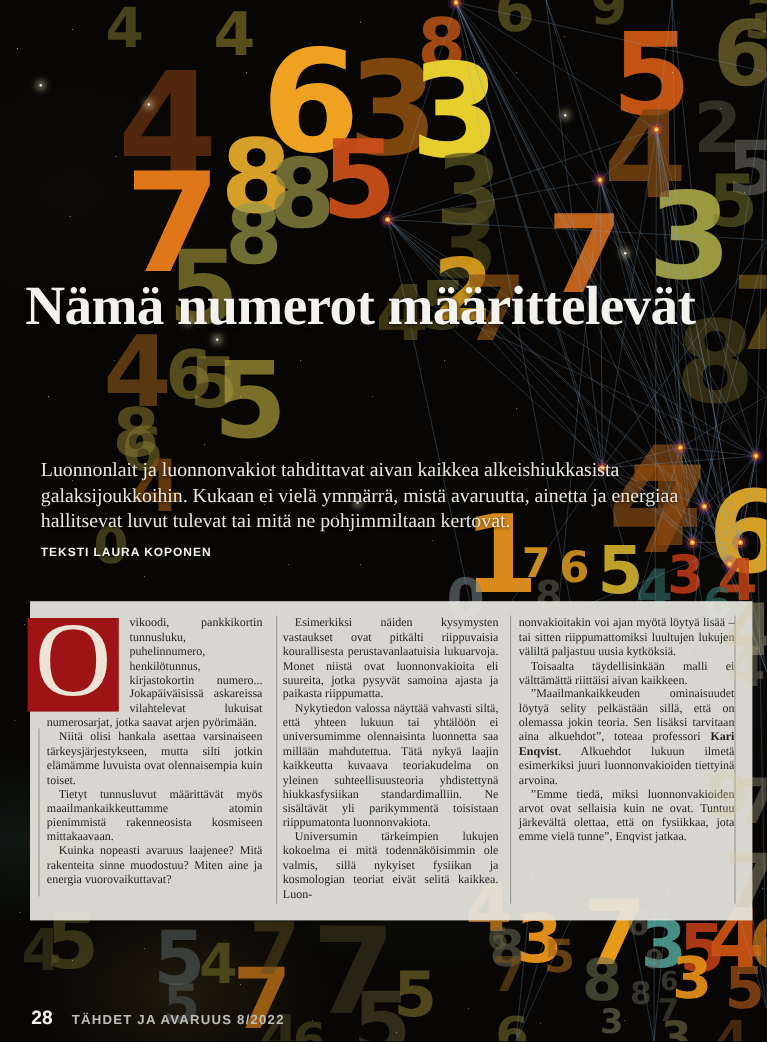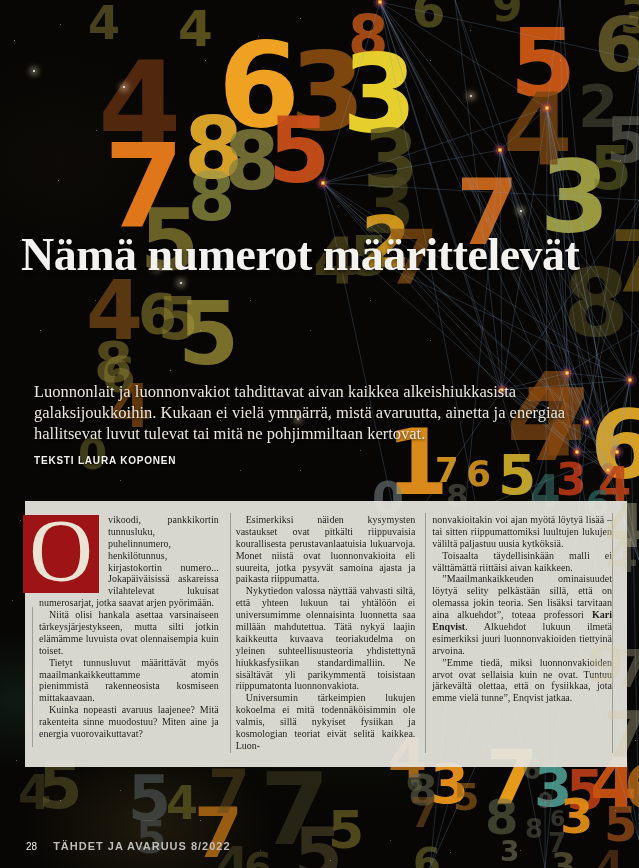--- a/index.html
+++ b/index.html
@@ -75,21 +75,21 @@
     background:#9e1316;display:flex;align-items:center;justify-content:center;
   }
   .dropcap span{
     font-size:88px;line-height:1;font-weight:400;color:#ebe4d5;
     transform:translateY(-3px);
   }
   .bold-name{font-weight:700;}
 
   .footer{left:26px;top:840px;display:flex;align-items:baseline;gap:16px;
     font-family:"Liberation Sans",sans-serif;}
-  .page-num{font-size:10px;font-weight:400;color:#f2f1ef;}
+  .page-num{font-size:16px;font-weight:700;color:#f2f1ef;}
   .mag-title{font-size:11px;font-weight:700;letter-spacing:1px;color:#bfbdb8;}
 </style>
 </head>
 <body>
 
 <div class="page">
 
   <div id="bg-numbers">
       <span class="bg-num" style="left: 88px; top: 0px; font-size: 46px; color: rgb(138, 124, 52); opacity: 0.5;">4</span>
       <span class="bg-num" style="left: 178px; top: 4px; font-size: 50px; color: rgb(154, 138, 48); opacity: 0.55;">4</span>

